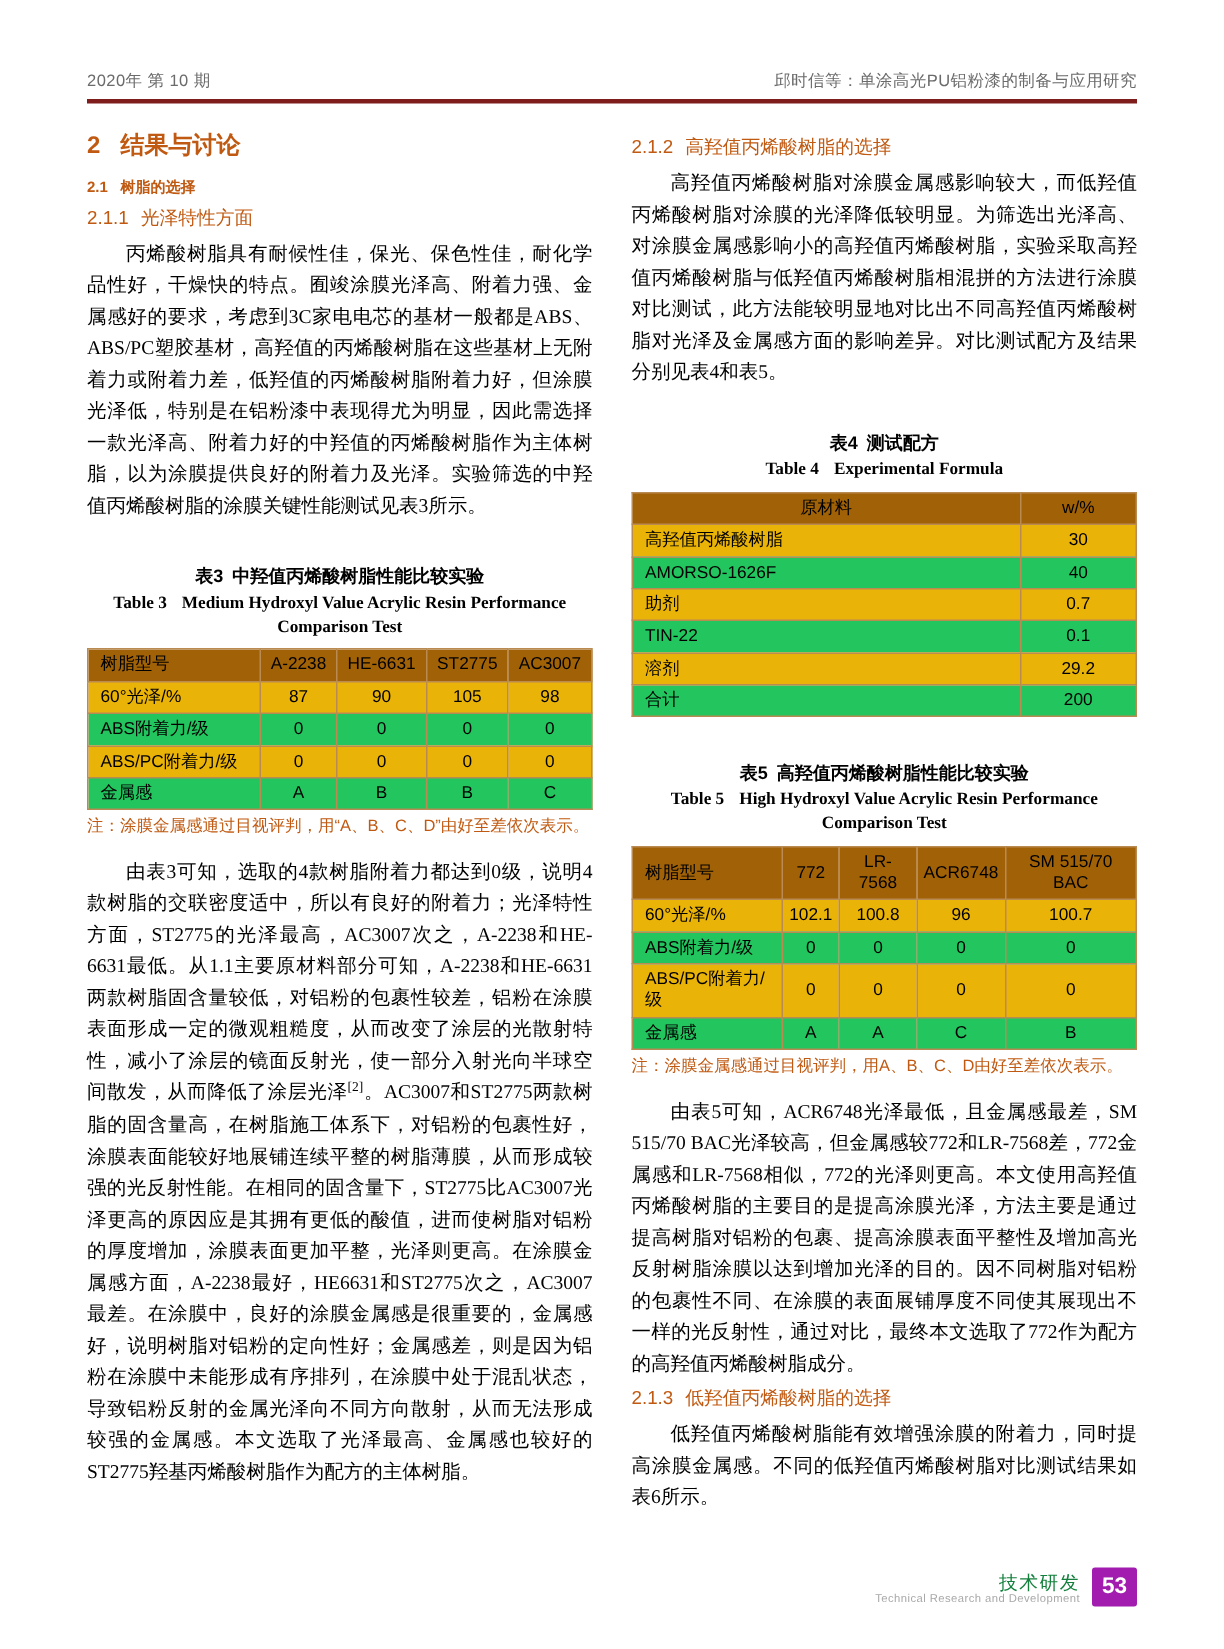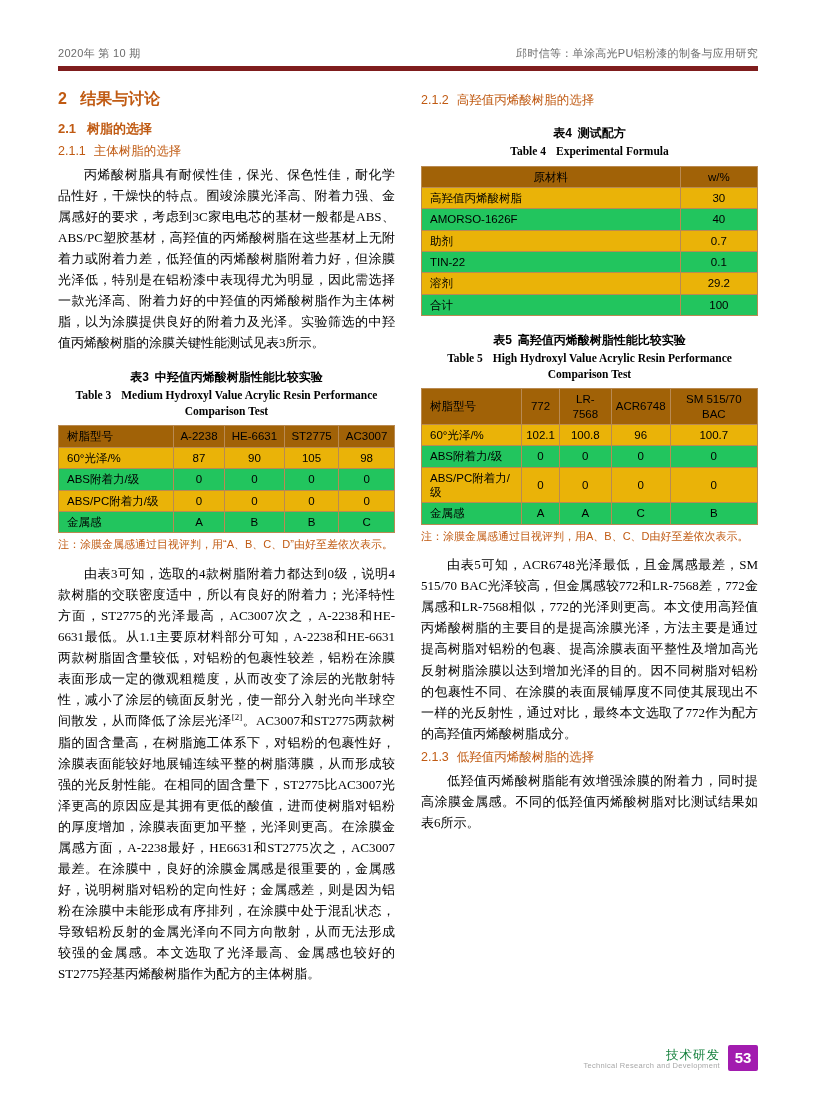--- a/index.html
+++ b/index.html
@@ -13,59 +13,59 @@
   }
   .page {
     position:absolute; left:0; top:0; width:816px; height:1099px;
     padding: 46px 58px 40px 58px;
   }
   
   .runhead {
     display:flex; justify-content:space-between; align-items:center;
     font-size: 11px; color:#6b6b6b;
     padding-bottom: 5px;
-    border-bottom: 5px solid #7f1d1d;
+    border-bottom: 3px solid #7f1d1d;
     font-family: "Liberation Sans", sans-serif;
   }
   .runhead .left { letter-spacing:0.3px; }
   .runhead .right { letter-spacing:0.3px; }
 
   
   .cols {
     display:flex; gap: 26px; margin-top: 16px;
   }
   .col { width: 337px; }
 
   h2.sec {
     font-family:"Liberation Sans", sans-serif;
     font-size: 16px; font-weight:bold; color:#c05a12;
     margin: 2px 0 10px 0;
   }
   h3.sub {
     font-family:"Liberation Sans", sans-serif;
-    font-size: 13px; font-weight:bold; color:#c05a12;
+    font-size: 10px; font-weight:bold; color:#c05a12;
     margin: 6px 0 4px 0;
   }
   h4.subsub {
     font-family:"Liberation Sans", sans-serif;
     font-size: 12.5px; color:#c05a12;
     margin: 5px 0 4px 0; font-weight:normal;
   }
   h4.subsub .num { margin-right: 8px; text-align: center; }
 
   p.body {
     font-size: 13px; line-height: 1.62;
     text-align: justify; text-justify: inter-ideograph;
     margin: 0 0 2px 0;
     text-indent: 2em;
   }
   p.body sup { font-size: 9px; vertical-align: super; }
 
   
-  .tbl-block { margin: 16px 0 10px 0; }
+  .tbl-block { margin: 29px 0 10px 0; }
   .tbl-caption {
     text-align:center; font-size: 12px; font-weight:bold;
     font-family:"Liberation Sans", sans-serif;
     margin-bottom: 2px;
   }
   .tbl-caption .lbl { margin-right: 6px; }
   .tbl-caption-en {
     text-align:center; font-size: 11.5px; font-weight:bold;
     font-family:"Liberation Serif", serif;
     margin-bottom: 6px; line-height:1.35;
@@ -134,21 +134,21 @@
         <span>2</span>
         &nbsp;&nbsp;<span>结果与讨论</span>
       </h2>
 
       <h3 class="sub">
         <span>2.1</span>
         &nbsp;&nbsp;<span>树脂的选择</span>
       </h3>
 
       <h4 class="subsub">
-        <span class="num">2.1.1</span><span>主体树脂的选择</span>
+        <span class="num">2.1.1</span><span>光泽特性方面</span>
       </h4>
 
       <p class="body">丙烯酸树脂具有耐候性佳，保光、保色性佳，耐化学品性好，干燥快的特点。囿竣涂膜光泽高、附着力强、金属感好的要求，考虑到3C家电电芯的基材一般都是ABS、ABS/PC塑胶基材，高羟值的丙烯酸树脂在这些基材上无附着力或附着力差，低羟值的丙烯酸树脂附着力好，但涂膜光泽低，特别是在铝粉漆中表现得尤为明显，因此需选择一款光泽高、附着力好的中羟值的丙烯酸树脂作为主体树脂，以为涂膜提供良好的附着力及光泽。实验筛选的中羟值丙烯酸树脂的涂膜关键性能测试见表3所示。</p>
 
       <div class="tbl-block">
         <div class="tbl-caption">
           <span class="lbl">表3</span><span>中羟值丙烯酸树脂性能比较实验</span>
         </div>
         <div class="tbl-caption-en">
           <span class="lbl">Table 3</span><span>Medium Hydroxyl Value Acrylic Resin Performance Comparison Test</span>
@@ -200,20 +200,21 @@
       <p class="body"><span>由表3可知，选取的4款树脂附着力都达到0级，说明4款树脂的交联密度适中，所以有良好的附着力；光泽特性方面，ST2775的光泽最高，AC3007次之，A-2238和HE-6631最低。从1.1主要原材料部分可知，A-2238和HE-6631两款树脂固含量较低，对铝粉的包裹性较差，铝粉在涂膜表面形成一定的微观粗糙度，从而改变了涂层的光散射特性，减小了涂层的镜面反射光，使一部分入射光向半球空间散发，从而降低了涂层光泽</span><sup>[2]</sup><span>。AC3007和ST2775两款树脂的固含量高，在树脂施工体系下，对铝粉的包裹性好，涂膜表面能较好地展铺连续平整的树脂薄膜，从而形成较强的光反射性能。在相同的固含量下，ST2775比AC3007光泽更高的原因应是其拥有更低的酸值，进而使树脂对铝粉的厚度增加，涂膜表面更加平整，光泽则更高。在涂膜金属感方面，A-2238最好，HE6631和ST2775次之，AC3007最差。在涂膜中，良好的涂膜金属感是很重要的，金属感好，说明树脂对铝粉的定向性好；金属感差，则是因为铝粉在涂膜中未能形成有序排列，在涂膜中处于混乱状态，导致铝粉反射的金属光泽向不同方向散射，从而无法形成较强的金属感。本文选取了光泽最高、金属感也较好的ST2775羟基丙烯酸树脂作为配方的主体树脂。</span></p>
 
     </div>
 
     <div class="col">
 
       <h4 class="subsub">
         <span class="num">2.1.2</span><span>高羟值丙烯酸树脂的选择</span>
       </h4>
 
+      <p class="body">高羟值丙烯酸树脂对涂膜金属感影响较大，而低羟值丙烯酸树脂对涂膜的光泽降低较明显。为筛选出光泽高、对涂膜金属感影响小的高羟值丙烯酸树脂，实验采取高羟值丙烯酸树脂与低羟值丙烯酸树脂相混拼的方法进行涂膜对比测试，此方法能较明显地对比出不同高羟值丙烯酸树脂对光泽及金属感方面的影响差异。对比测试配方及结果分别见表4和表5。</p>
 
       <div class="tbl-block">
         <div class="tbl-caption">
           <span class="lbl">表4</span><span>测试配方</span>
         </div>
         <div class="tbl-caption-en">
           <span class="lbl">Table 4</span><span>Experimental Formula</span>
         </div>
         <table class="data">
           <thead>
@@ -238,21 +239,21 @@
             <tr class="odd">
               <td class="left">TIN-22</td>
               <td>0.1</td>
             </tr>
             <tr class="even">
               <td class="left">溶剂</td>
               <td>29.2</td>
             </tr>
             <tr class="odd">
               <td class="left">合计</td>
-              <td>100</td>
+              <td>200</td>
             </tr>
           </tbody>
         </table>
       </div>
 
       <div class="tbl-block">
         <div class="tbl-caption">
           <span class="lbl">表5</span><span>高羟值丙烯酸树脂性能比较实验</span>
         </div>
         <div class="tbl-caption-en">

